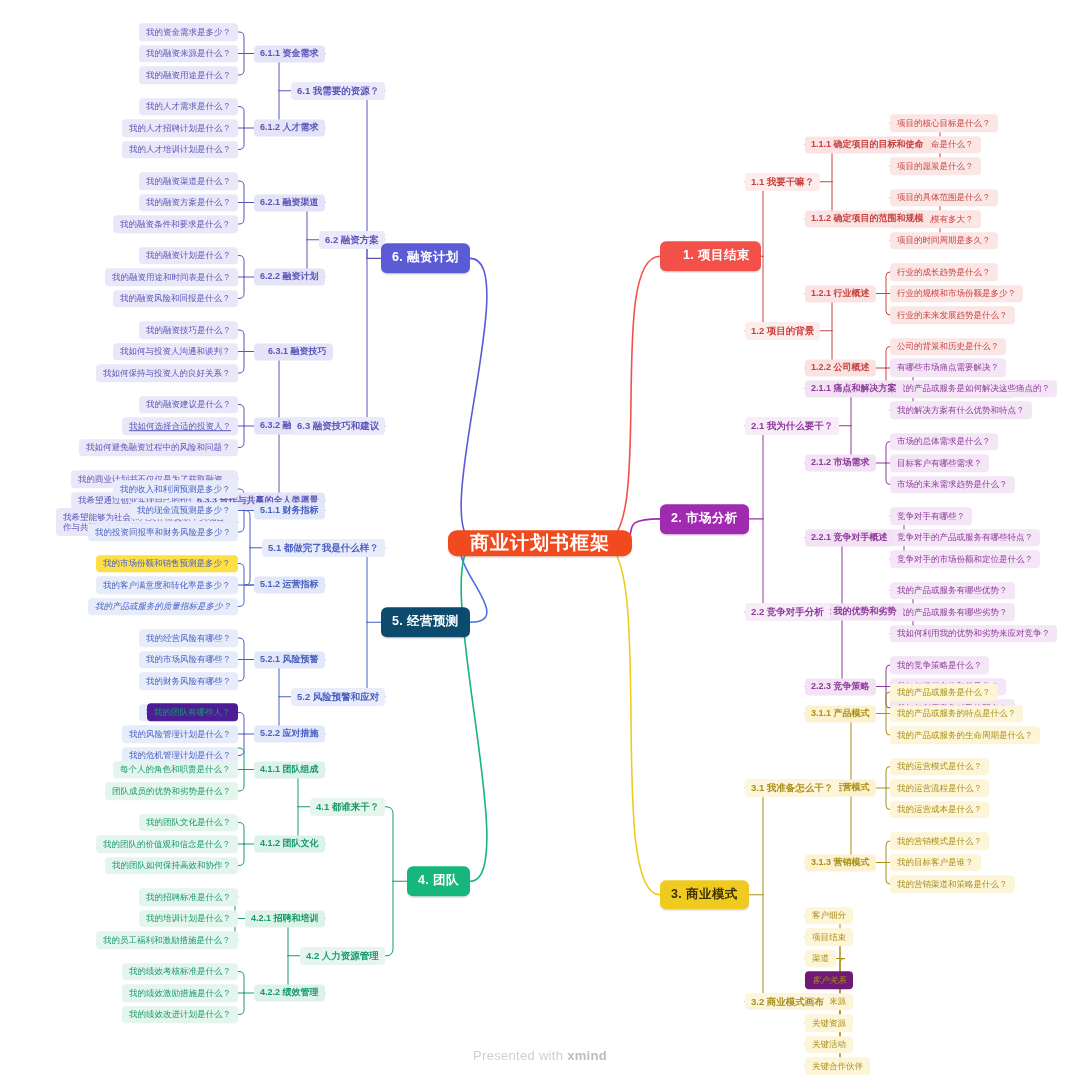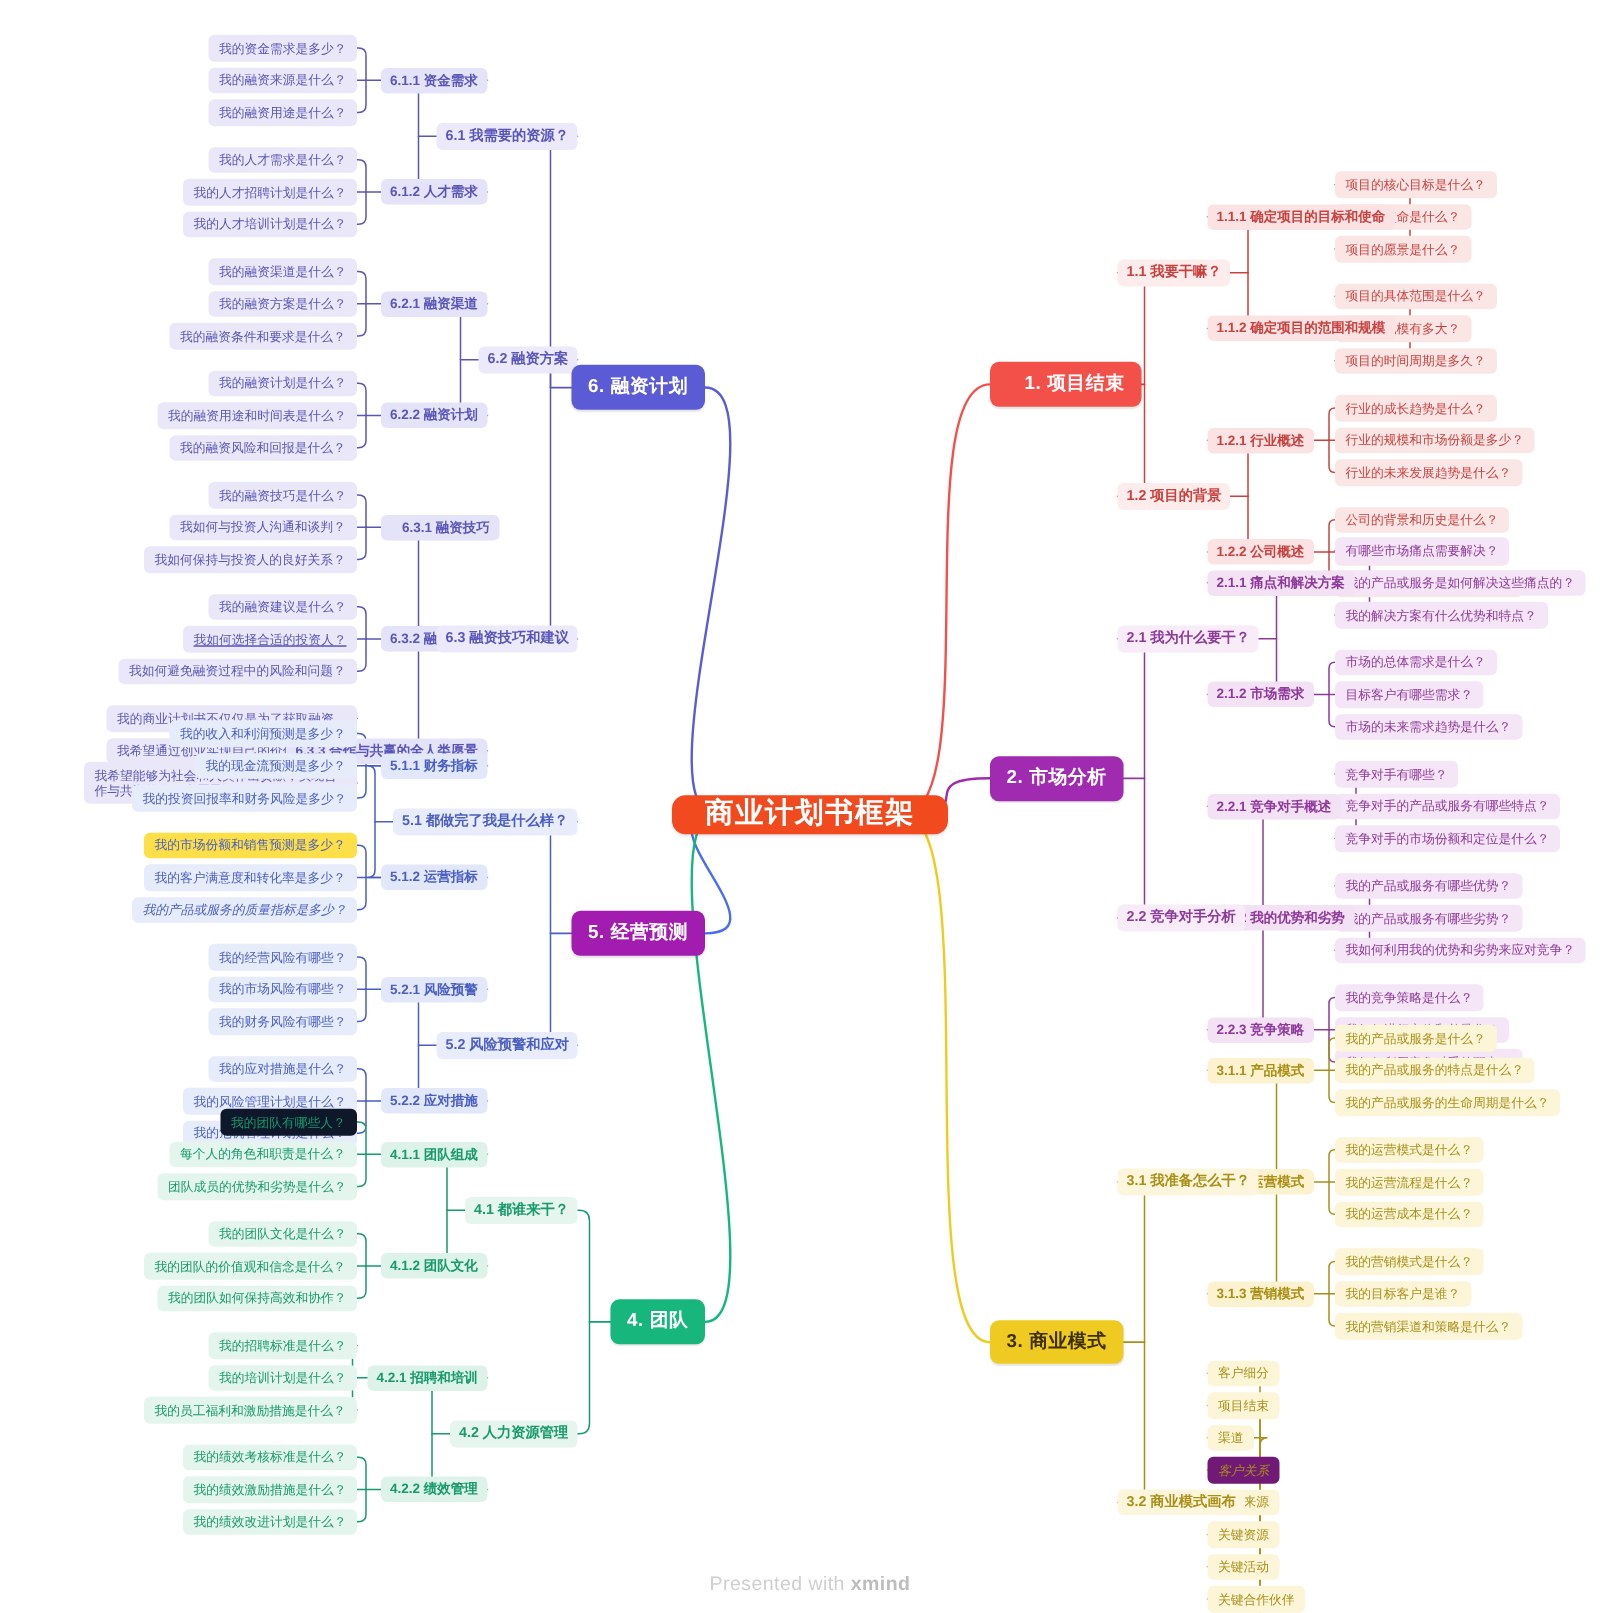--- a/index.html
+++ b/index.html
@@ -371,22 +371,22 @@
       <div class="node lvl2" style="top: 547.75px; left: 262px; background: rgb(233, 237, 251); color: rgb(74, 95, 193);">5.1 都做完了我是什么样？</div>
       <div class="node lvl4" style="top: 638px; left: 139px; background: rgb(231, 236, 251); color: rgb(74, 95, 193);">我的经营风险有哪些？</div>
       <div class="node lvl4" style="top: 659.5px; left: 139px; background: rgb(231, 236, 251); color: rgb(74, 95, 193);">我的市场风险有哪些？</div>
       <div class="node lvl4" style="top: 681px; left: 139px; background: rgb(231, 236, 251); color: rgb(74, 95, 193);">我的财务风险有哪些？</div>
       <div class="node lvl3" style="top: 659.5px; left: 254px; background: rgb(226, 232, 250); color: rgb(74, 95, 193);">5.2.1 风险预警</div>
       <div class="node lvl4" style="top: 712.5px; left: 139px; background: rgb(231, 236, 251); color: rgb(74, 95, 193);">我的应对措施是什么？</div>
       <div class="node lvl4" style="top: 734px; left: 122px; background: rgb(231, 236, 251); color: rgb(74, 95, 193);">我的风险管理计划是什么？</div>
       <div class="node lvl4" style="top: 755.5px; left: 122px; background: rgb(231, 236, 251); color: rgb(74, 95, 193);">我的危机管理计划是什么？</div>
       <div class="node lvl3" style="top: 734px; left: 254px; background: rgb(226, 232, 250); color: rgb(74, 95, 193);">5.2.2 应对措施</div>
       <div class="node lvl2" style="top: 696.75px; left: 291px; background: rgb(233, 237, 251); color: rgb(74, 95, 193);">5.2 风险预警和应对</div>
-      <div class="node lvl1" style="top: 622.25px; left: 381px; background: #a21caf; color: rgb(255, 255, 255);">5. 经营预测</div>
-      <div class="node lvl4" style="top: 748px; left: 147px; background: #0f172a; color: rgb(23, 154, 108);">我的团队有哪些人？</div>
+      <div class="node lvl1" style="top: 622.25px; left: 381px; background: #0c4a6e; color: rgb(255, 255, 255);">5. 经营预测</div>
+      <div class="node lvl4" style="top: 712px; left: 147px; background: #4c1d95; color: rgb(23, 154, 108);">我的团队有哪些人？</div>
       <div class="node lvl4" style="top: 769.5px; left: 113px; background: rgb(228, 245, 238); color: rgb(23, 154, 108);">每个人的角色和职责是什么？</div>
       <div class="node lvl4" style="top: 791px; left: 105px; background: rgb(228, 245, 238); color: rgb(23, 154, 108);">团队成员的优势和劣势是什么？</div>
       <div class="node lvl3" style="top: 769.5px; left: 254px; background: rgb(221, 242, 233); color: rgb(23, 154, 108);">4.1.1 团队组成</div>
       <div class="node lvl4" style="top: 822.5px; left: 139px; background: rgb(228, 245, 238); color: rgb(23, 154, 108);">我的团队文化是什么？</div>
       <div class="node lvl4" style="top: 844px; left: 96px; background: rgb(228, 245, 238); color: rgb(23, 154, 108);">我的团队的价值观和信念是什么？</div>
       <div class="node lvl4" style="top: 865.5px; left: 105px; background: rgb(228, 245, 238); color: rgb(23, 154, 108);">我的团队如何保持高效和协作？</div>
       <div class="node lvl3" style="top: 844px; left: 254px; background: rgb(221, 242, 233); color: rgb(23, 154, 108);">4.1.2 团队文化</div>
       <div class="node lvl2" style="top: 806.75px; left: 310px; background: rgb(230, 246, 239); color: rgb(23, 154, 108);">4.1 都谁来干？</div>
       <div class="node lvl4" style="top: 897px; left: 139px; background: rgb(228, 245, 238); color: rgb(23, 154, 108);">我的招聘标准是什么？</div>
       <div class="node lvl4" style="top: 918.5px; left: 139px; background: rgb(228, 245, 238); color: rgb(23, 154, 108);">我的培训计划是什么？</div>

